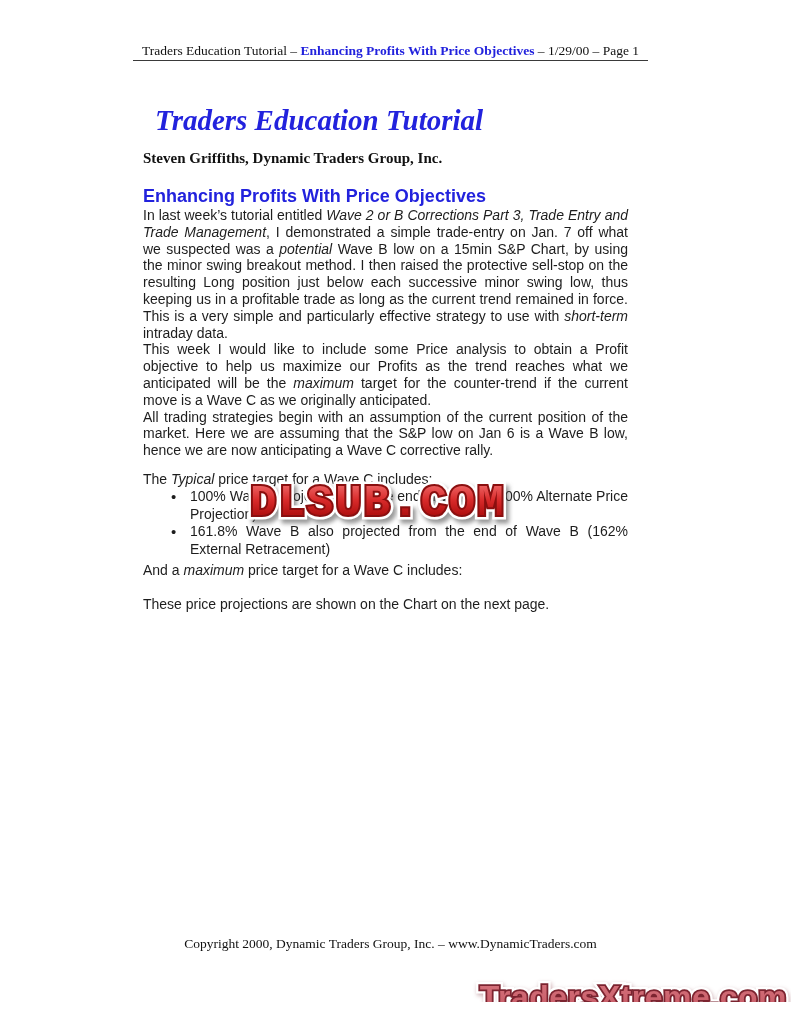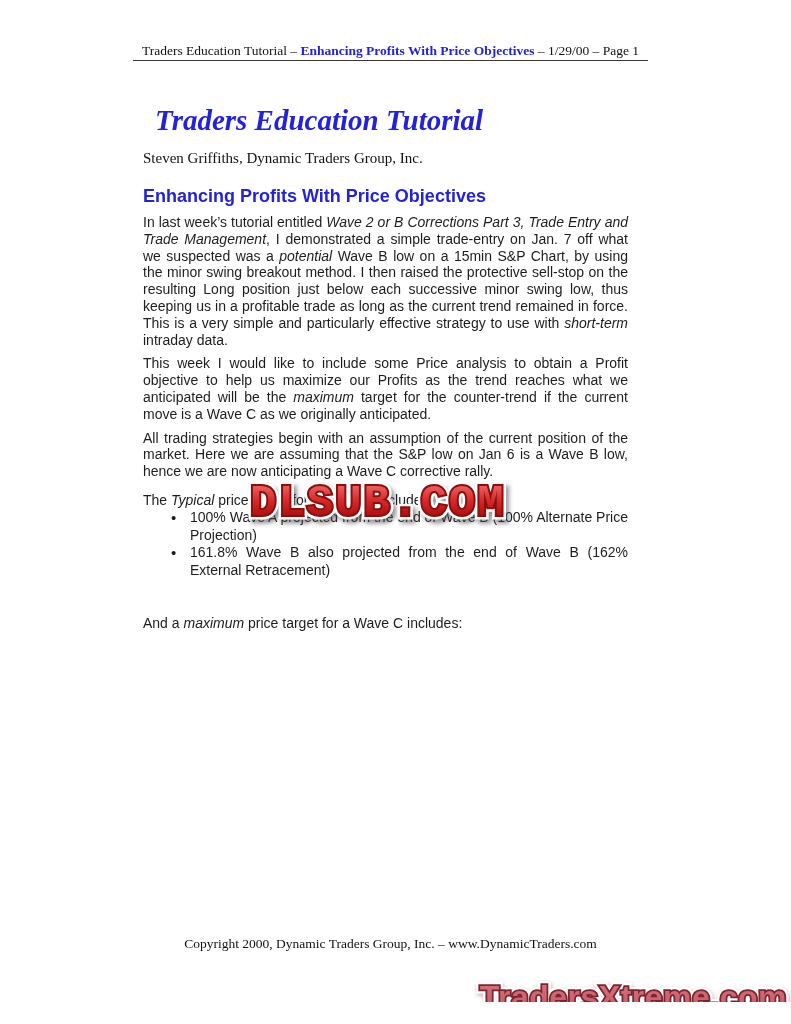--- a/index.html
+++ b/index.html
@@ -42,36 +42,37 @@
     font-style: italic;
     font-weight: bold;
     font-size: 29px; line-height: 34px;
     color: #2222dd;
   }
   .byline {
     margin: 3px 0 0;
     font-family: "Liberation Serif", serif;
     font-size: 15px; line-height: 19px;
     color: #111111;
+    font-weight: bold;
   }
   .section-heading {
     margin: 17px 0 0;
     font-size: 18px; line-height: 22px;
     font-weight: bold;
     color: #2222dd;
   }
   p.body {
-    margin: 7px 0 0;
+    margin: 0 0 0;
     font-size: 14px; line-height: 16.8px;
     text-align: justify;
   }
   .it { font-style: italic; }
 
   .list-block { margin-top: 12px; }
-  .list-block.second { margin-top: 36px; }
+  .list-block.second { margin-top: 4px; }
   .list-intro { margin: 0; font-size: 14px; line-height: 17.5px; }
   ul.bullets { margin: 0; padding: 0; list-style: none; }
   ul.bullets li {
     position: relative;
     padding-left: 47px;
     font-size: 14px; line-height: 17.5px;
     text-align: justify;
   }
   ul.bullets li::before {
     content: "\2022";
@@ -184,20 +185,21 @@
       <ul class="bullets">
         <li>100% Wave A projected from the end of Wave B (100% Alternate Price Projection)</li>
         <li>161.8% Wave B also projected from the end of Wave B (162% External Retracement)</li>
       </ul>
     </div>
 
     <div class="list-block second">
       <p class="list-intro"><span>And a </span><span class="it">maximum</span><span> price target for a Wave C includes:</span></p>
     </div>
 
+    <p class="body closing">These price projections are shown on the Chart on the next page.</p>
   </div>
 
   <div class="runfoot">Copyright 2000, Dynamic Traders Group, Inc. – www.DynamicTraders.com</div>
 
 
   <div class="wm wm-dlsub">
     <span class="base layer outer">DLSUB.COM</span>
     <span class="layer stroke">DLSUB.COM</span>
     <span class="layer fill">DLSUB.COM</span>
   </div>

